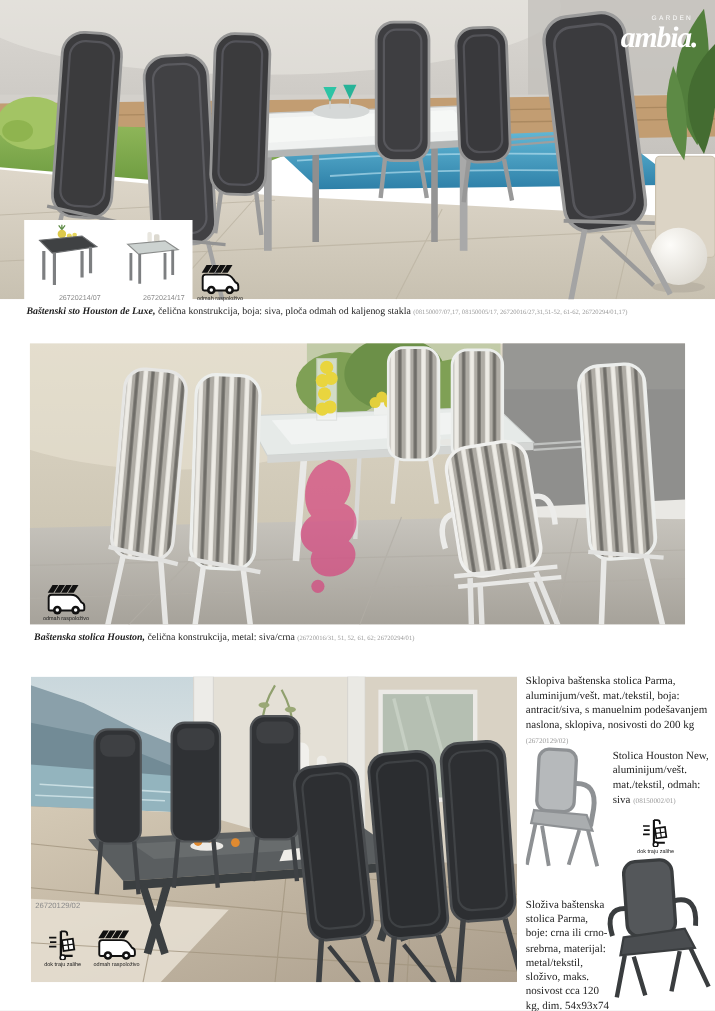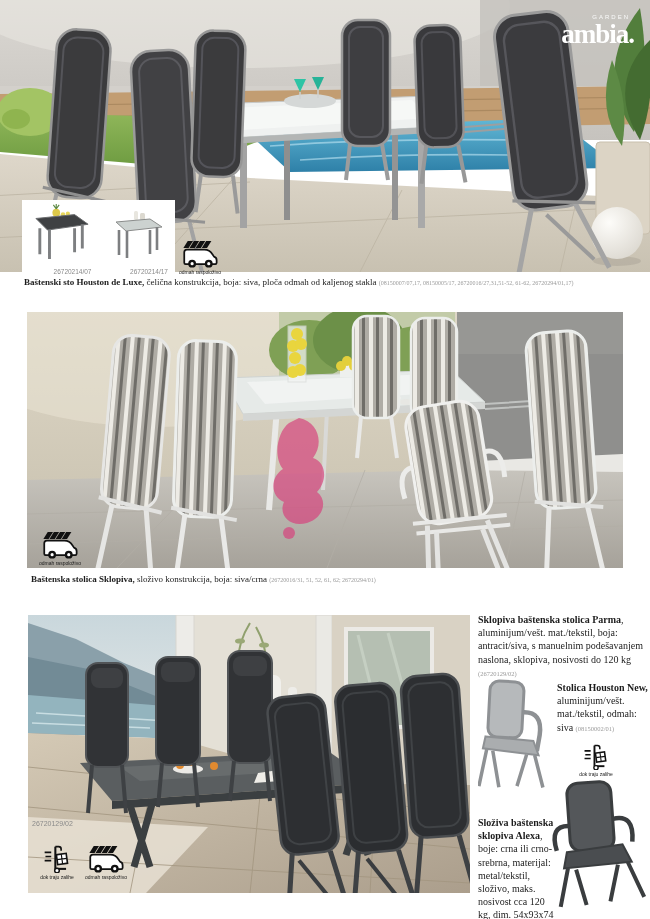--- a/index.html
+++ b/index.html
@@ -4,43 +4,43 @@
 <style>
   html,body{margin:0;padding:0;background:#9a9a9a;}
   .page{position:relative;width:650px;height:919px;background:#ffffff;overflow:hidden;
         font-family:"Liberation Serif", serif;color:#222;}
   .photo{position:absolute;overflow:hidden;}
   .photo svg{display:block;}
 
   
   .logo{position:absolute;top:14px;right:16px;text-align:right;color:#fff;line-height:1;}
   .logo .sub{display:block;font-family:"Liberation Sans",sans-serif;font-size:6px;letter-spacing:2px;opacity:.92;margin-right:4px;}
-  .logo .main{display:block;font-weight:700;font-size:27px;letter-spacing:-1px;margin-top:1px;}
+  .logo .main{display:block;font-style:italic;font-weight:700;font-size:27px;letter-spacing:-1px;margin-top:1px;}
 
   
   .inset{position:absolute;left:22px;top:200px;width:153px;height:78px;background:#fff;}
   .inset .tables{position:absolute;left:0;top:2px;width:100%;height:58px;display:flex;justify-content:space-around;align-items:flex-end;}
   .inset .codes{position:absolute;left:0;bottom:3px;width:100%;display:flex;}
   .inset .codes span{flex:1;text-align:right;padding-right:7px;font-size:6.5px;color:#8a8a8a;font-family:"Liberation Sans",sans-serif;}
 
   
   .cap{position:absolute;white-space:nowrap;font-size:9px;color:#1c1c1c;}
-  .cap b{font-weight:700;}
+  .cap b{font-weight:700;font-style:italic;}
   .cap .code{font-size:6px;color:#9a9a9a;}
   .cap1{left:24px;top:277px;}
   .cap2{left:31px;top:574px;}
 
   
   .avail{position:absolute;text-align:center;font-family:"Liberation Sans",sans-serif;}
   .avail .lbl{display:block;font-size:5px;color:#1a1a1a;margin-top:1px;white-space:nowrap;}
   .avail svg{display:block;margin:0 auto;}
 
   
   .blocktext{position:absolute;font-size:10px;line-height:1.32;color:#1c1c1c;}
-  .blocktext b{font-weight:700;}
+  .blocktext b{font-weight:400;}
   .blocktext .code{font-size:6.5px;color:#9a9a9a;}
   .parma{left:478px;top:613px;width:172px;}
   .boston-img{left:478px;top:678px;width:78px;height:114px;}
   .boston-text{left:557px;top:681px;width:94px;}
   .boston-avail{left:566px;top:744px;width:60px;}
   .alexa-text{left:478px;top:816px;width:77px;}
   .alexa-img{left:548px;top:778px;width:100px;height:130px;}
   .photo-code{position:absolute;left:32px;top:820px;font-size:7px;color:#8a8a8a;font-family:"Liberation Sans",sans-serif;}
   .chair-img{position:absolute;}
   .hidden-defs{position:absolute;width:0;height:0;overflow:hidden;}
@@ -335,21 +335,21 @@
   </div>
 
   <div class="avail" style="left:37px;top:531px;width:46px;">
     <svg width="40" height="28">
         <use href="#sym-van"></use>
       </svg>
     <span class="lbl">odmah raspoloživo</span>
   </div>
 
   <div class="cap cap2">
-    <b>Baštenska stolica Sklopiva,</b><span> složivo konstrukcija, boja: siva/crna </span><span class="code">(26720016/31, 51, 52, 61, 62; 26720294/01)</span>
+    <b>Baštenska stolica Houston,</b><span> čelična konstrukcija, metal: siva/crna </span><span class="code">(26720016/31, 51, 52, 61, 62; 26720294/01)</span>
   </div>
 
   <div class="photo" style="left:28px;top:615px;width:442px;height:278px;">
     <svg width="442" height="278" viewBox="0 0 442 278">
       <defs>
         <linearGradient id="skyG" x1="0" y1="0" x2="0" y2="1">
             <stop offset="0" stop-color="#c9d7dc"></stop>
             <stop offset="1" stop-color="#e3e7e7"></stop>
           </linearGradient>
         <linearGradient id="floor3G" x1="0" y1="0" x2="1" y2="1">
@@ -455,21 +455,21 @@
     <span class="lbl">dok traju zalihe</span>
   </div>
   <div class="avail" style="left:82px;top:845px;width:48px;">
     <svg width="42" height="28">
         <use href="#sym-van"></use>
       </svg>
     <span class="lbl">odmah raspoloživo</span>
   </div>
 
   <div class="blocktext parma">
-    <b>Sklopiva baštenska stolica Parma</b><span>, aluminijum/vešt. mat./tekstil, boja: antracit/siva, s manuelnim podešavanjem naslona, sklopiva, nosivosti do 120 kg </span><span class="code">(26720129/02)</span>
+    <b>Sklopiva baštenska stolica Parma</b><span>, aluminijum/vešt. mat./tekstil, boja: antracit/siva, s manuelnim podešavanjem naslona, sklopiva, nosivosti do 200 kg </span><span class="code">(26720129/02)</span>
   </div>
 
   <div class="chair-img boston-img">
     <svg width="78" height="114" viewBox="0 0 78 114">
       <g transform="rotate(3 38 50)">
         <rect x="10" y="4" width="34" height="56" rx="9" fill="#b6b9bb" stroke="#8e9194" stroke-width="3"></rect>
         <path d="M44,34 Q64,32 62,56 L60,72" stroke="#8e9194" stroke-width="4.5" fill="none"></path>
         <polygon points="8,60 56,62 62,76 6,72" fill="#aaadaf" stroke="#8e9194" stroke-width="2"></polygon>
         <path d="M10,72 L4,110 M58,76 L68,108 M16,74 L24,110 M50,76 L42,108" stroke="#8e9194" stroke-width="3.5" fill="none"></path>
       </g>
@@ -481,21 +481,21 @@
   </div>
 
   <div class="avail boston-avail">
     <svg width="26" height="26">
         <use href="#sym-handtruck"></use>
       </svg>
     <span class="lbl">dok traju zalihe</span>
   </div>
 
   <div class="blocktext alexa-text">
-    <b>Složiva baštenska sklopiva Alexa</b><span>, boje: crna ili crno-srebrna, materijal: metal/tekstil, složivo, maks. nosivost cca 120 kg, dim. 54x93x74 cm </span>
+    <b>Složiva baštenska stolica Parma</b><span>, boje: crna ili crno-srebrna, materijal: metal/tekstil, složivo, maks. nosivost cca 120 kg, dim. 54x93x74 cm </span>
   </div>
 
   <div class="chair-img alexa-img">
     <svg width="100" height="130" viewBox="0 0 100 130">
       <g transform="rotate(-4 50 60)">
         <rect x="22" y="4" width="44" height="68" rx="11" fill="#54575a" stroke="#3a3d3f" stroke-width="3"></rect>
         <path d="M22,46 Q2,44 8,70" stroke="#3a3d3f" stroke-width="4.5" fill="none"></path>
         <path d="M66,42 Q88,38 84,66" stroke="#3a3d3f" stroke-width="4.5" fill="none"></path>
         <polygon points="18,72 74,68 82,86 14,88" fill="#4a4d50" stroke="#3a3d3f" stroke-width="2"></polygon>
         <path d="M18,88 L8,126 M78,86 L92,122 M26,90 L34,126 M68,88 L58,124" stroke="#3a3d3f" stroke-width="4" fill="none"></path>

